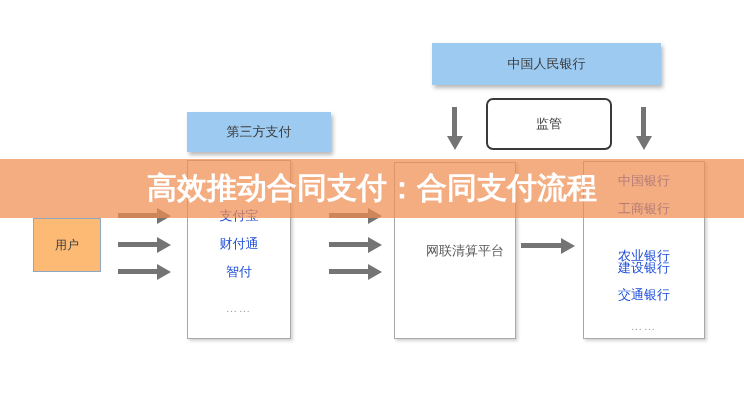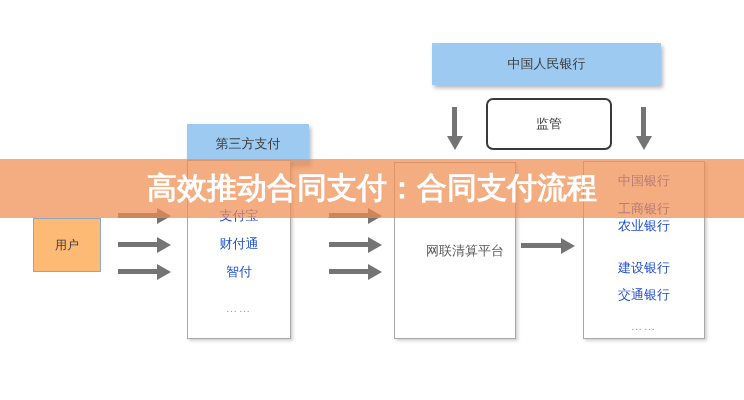--- a/index.html
+++ b/index.html
@@ -103,39 +103,39 @@
 
   <div class="outline-box" style="left:486px;top:98px;width:126px;height:52px;">
     <span>监管</span>
   </div>
 
   <div class="arrow-d" style="left:635px;top:107px;">
     <div class="shaft"></div>
     <div class="head"></div>
   </div>
 
-  <div class="blue-box" style="left:187px;top:112px;width:122px;height:40px;margin-top:12px;">
+  <div class="blue-box" style="left:187px;top:112px;width:144px;height:40px;">
     <span>第三方支付</span>
   </div>
 
   <div class="list-box" style="left:187px;top:160px;width:104px;height:179px;">
     <div class="list-item" style="top:47px;">支付宝</div>
     <div class="list-item" style="top:75px;">财付通</div>
     <div class="list-item" style="top:103px;">智付</div>
     <div class="list-item dots" style="top:139px;">……</div>
   </div>
 
   <div class="list-box" style="left:394px;top:162px;width:122px;height:177px;display:flex;align-items:center;justify-content:center;">
     <span style="color:#595959;font-size:13px;margin-left:20px;">网联清算平台</span>
   </div>
 
   <div class="list-box" style="left:583px;top:161px;width:122px;height:178px;">
     <div class="list-item" style="top:11px;">中国银行</div>
     <div class="list-item" style="top:39px;">工商银行</div>
-    <div class="list-item" style="top:56px;">农业银行</div>
+    <div class="list-item" style="top:86px;">农业银行</div>
     <div class="list-item" style="top:98px;">建设银行</div>
     <div class="list-item" style="top:125px;">交通银行</div>
     <div class="list-item dots" style="top:156px;">……</div>
   </div>
 
   <div class="user-box" style="left:33px;top:218px;width:68px;height:54px;">
     <span>用户</span>
   </div>
 
   <div class="arrow-r" style="left:118px;top:207px;width:53px;">

